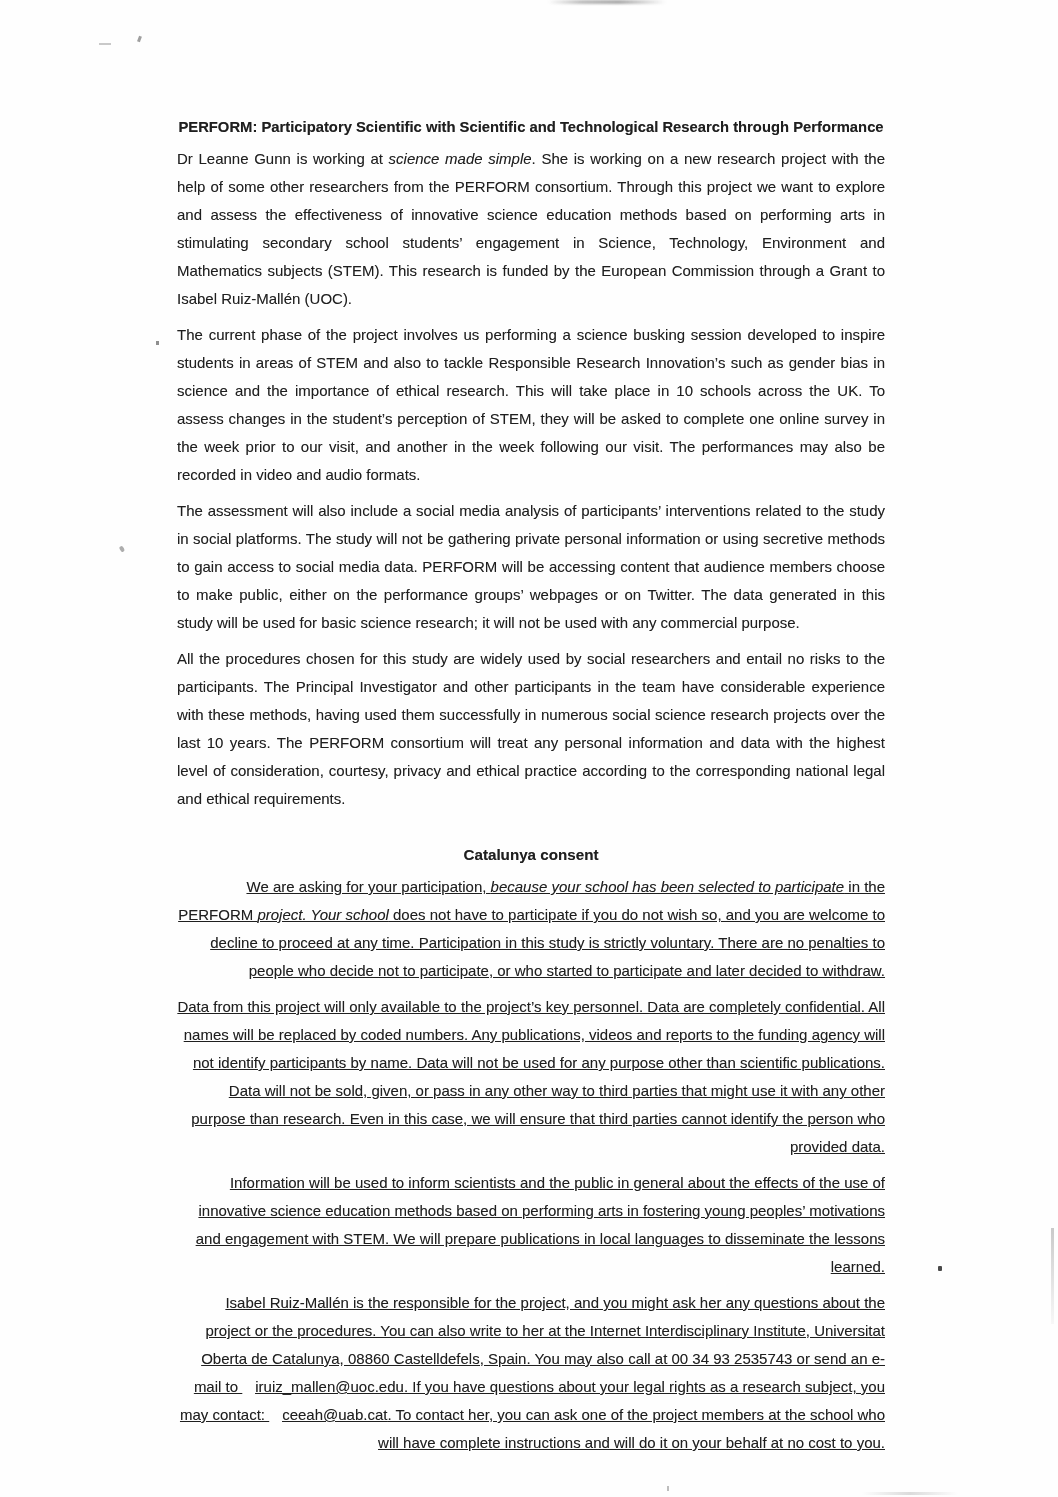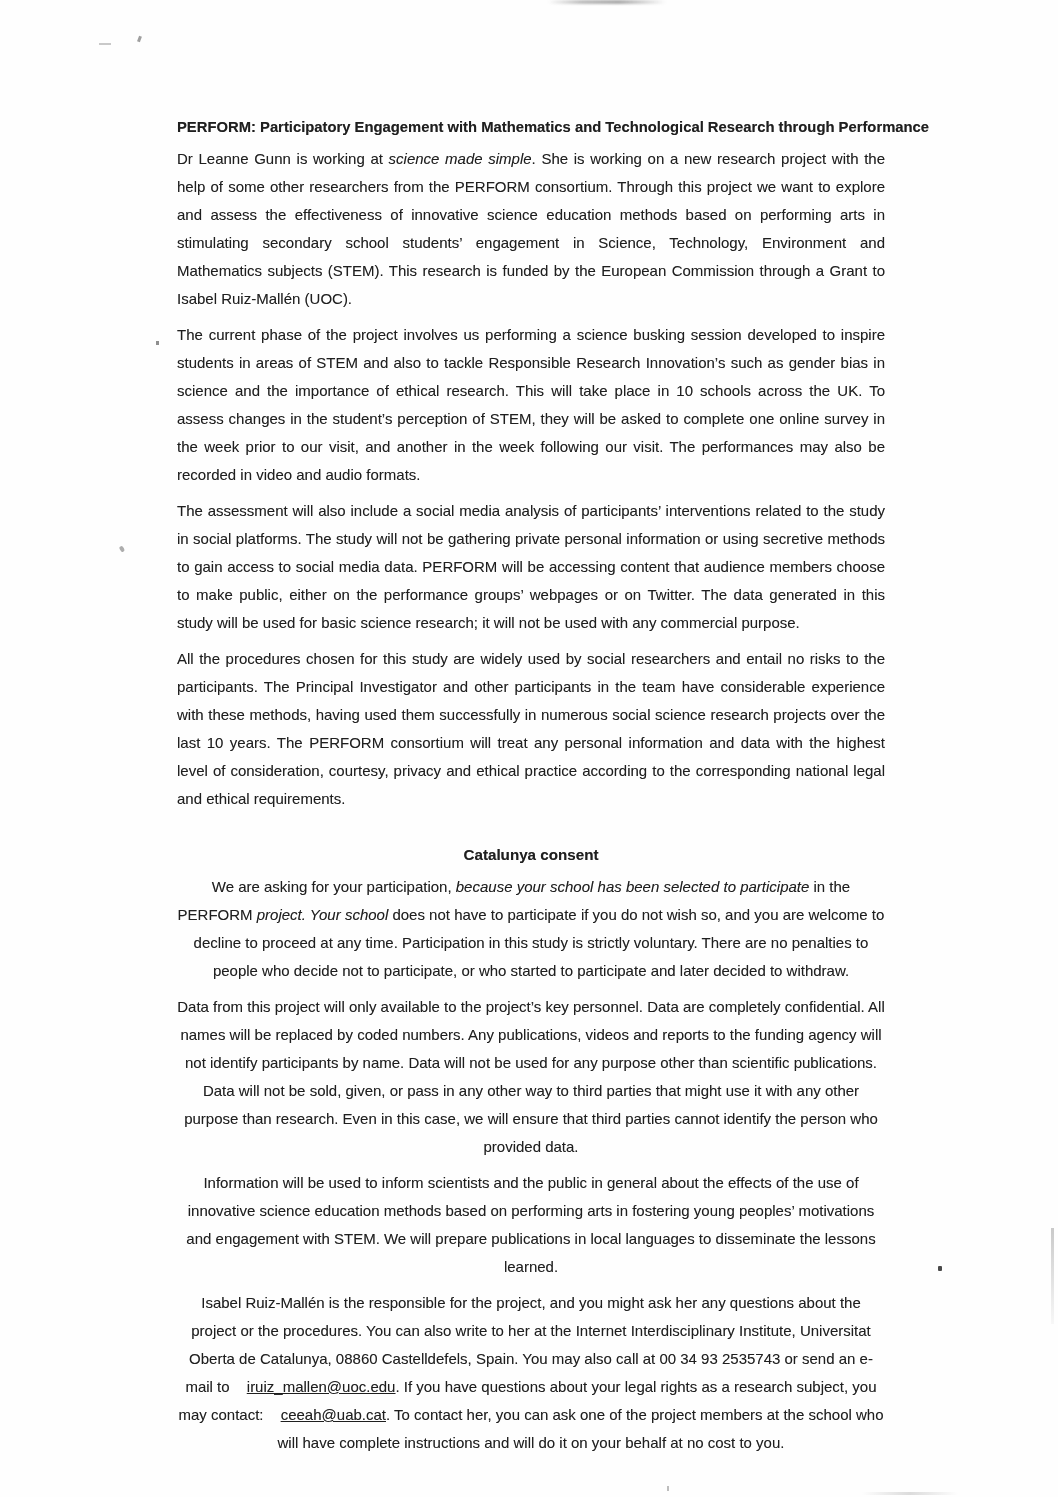--- a/index.html
+++ b/index.html
@@ -23,21 +23,21 @@
     font-weight:bold;font-size:15.2px;line-height:20px;
     text-align:center;margin-top:39px;
     text-shadow:0 0 .5px rgba(25,25,25,.45);
   }
   .section-heading.h2{margin-top:32px;}
   .para{
     font-size:15px;line-height:28px;margin:8px 0 0 0;
     text-align:justify;
     text-shadow:0 0 .5px rgba(30,30,30,.35);
   }
-  .para.left{text-align:center;}
+  .para.left{text-align:right;text-decoration:underline;}
   .seg-italic{font-style:italic;}
   .seg-link{text-decoration:underline;color:inherit;cursor:pointer;margin-left:13px;}
   
   .artifact{position:absolute;pointer-events:none;}
   .a-top{left:548px;top:0;width:118px;height:4px;
     background:linear-gradient(90deg,rgba(160,160,160,0),rgba(135,135,135,.55) 30%,rgba(115,115,115,.6) 60%,rgba(170,170,170,0));
     filter:blur(1px);}
   .a-dash{left:99px;top:43px;width:12px;height:2px;background:#cscsc;background:#c9c9c9;}
   .a-dot1{left:138px;top:36px;width:3px;height:6px;background:#9f9f9f;transform:rotate(20deg);}
   .a-dot2{left:156px;top:341px;width:3px;height:4px;background:#8f8f8f;}
@@ -59,21 +59,21 @@
   <div class="artifact a-dot1"></div>
   <div class="artifact a-dot2"></div>
   <div class="artifact a-comma"></div>
   <div class="artifact a-speck"></div>
   <div class="artifact a-edge"></div>
   <div class="artifact a-bdot"></div>
   <div class="artifact a-bsmudge"></div>
 
   <div class="content">
 
-    <div class="doc-title">PERFORM: Participatory Engagement with Mathematics and Technological Research through Performance</div>
+    <div class="doc-title">PERFORM: Participatory Scientific with Scientific and Technological Research through Performance</div>
 
 
     <p class="para"><span>Dr Leanne Gunn is working at </span><span class="seg-italic">science made simple</span><span>.  She is working on a new research project with the help of some other researchers from the PERFORM consortium.  Through this project we want to explore and assess the effectiveness of innovative science education methods based on performing arts in stimulating secondary school students’ engagement in Science, Technology, Environment and Mathematics subjects (STEM). This research is funded by the European Commission through a Grant to Isabel Ruiz-Mallén (UOC).</span></p>
 
     <p class="para"><span>The current phase of the project involves us performing a science busking session developed to inspire students in areas of STEM and also to tackle Responsible Research Innovation’s such as gender bias in science and the importance of ethical research. This will take place in 10 schools across the UK. To assess changes in the student’s perception of STEM, they will be asked to complete one online survey in the week prior to our visit, and another in the week following our visit. The performances may also be recorded in video and audio formats.</span></p>
 
     <p class="para"><span>The assessment will also include a social media analysis of participants’ interventions related to the study in social platforms. The study will not be gathering private personal information or using secretive methods to gain access to social media data. PERFORM will be accessing content that audience members choose to make public, either on the performance groups’ webpages or on Twitter. The data generated in this study will be used for basic science research; it will not be used with any commercial purpose.</span></p>
 
     <p class="para"><span>All the procedures chosen for this study are widely used by social researchers and entail no risks to the participants. The Principal Investigator and other participants in the team have considerable experience with these methods, having used them successfully in numerous social science research projects over the last 10 years. The PERFORM consortium will treat any personal information and data with the highest level of consideration, courtesy, privacy and ethical practice according to the corresponding national legal and ethical requirements.</span></p>
 

